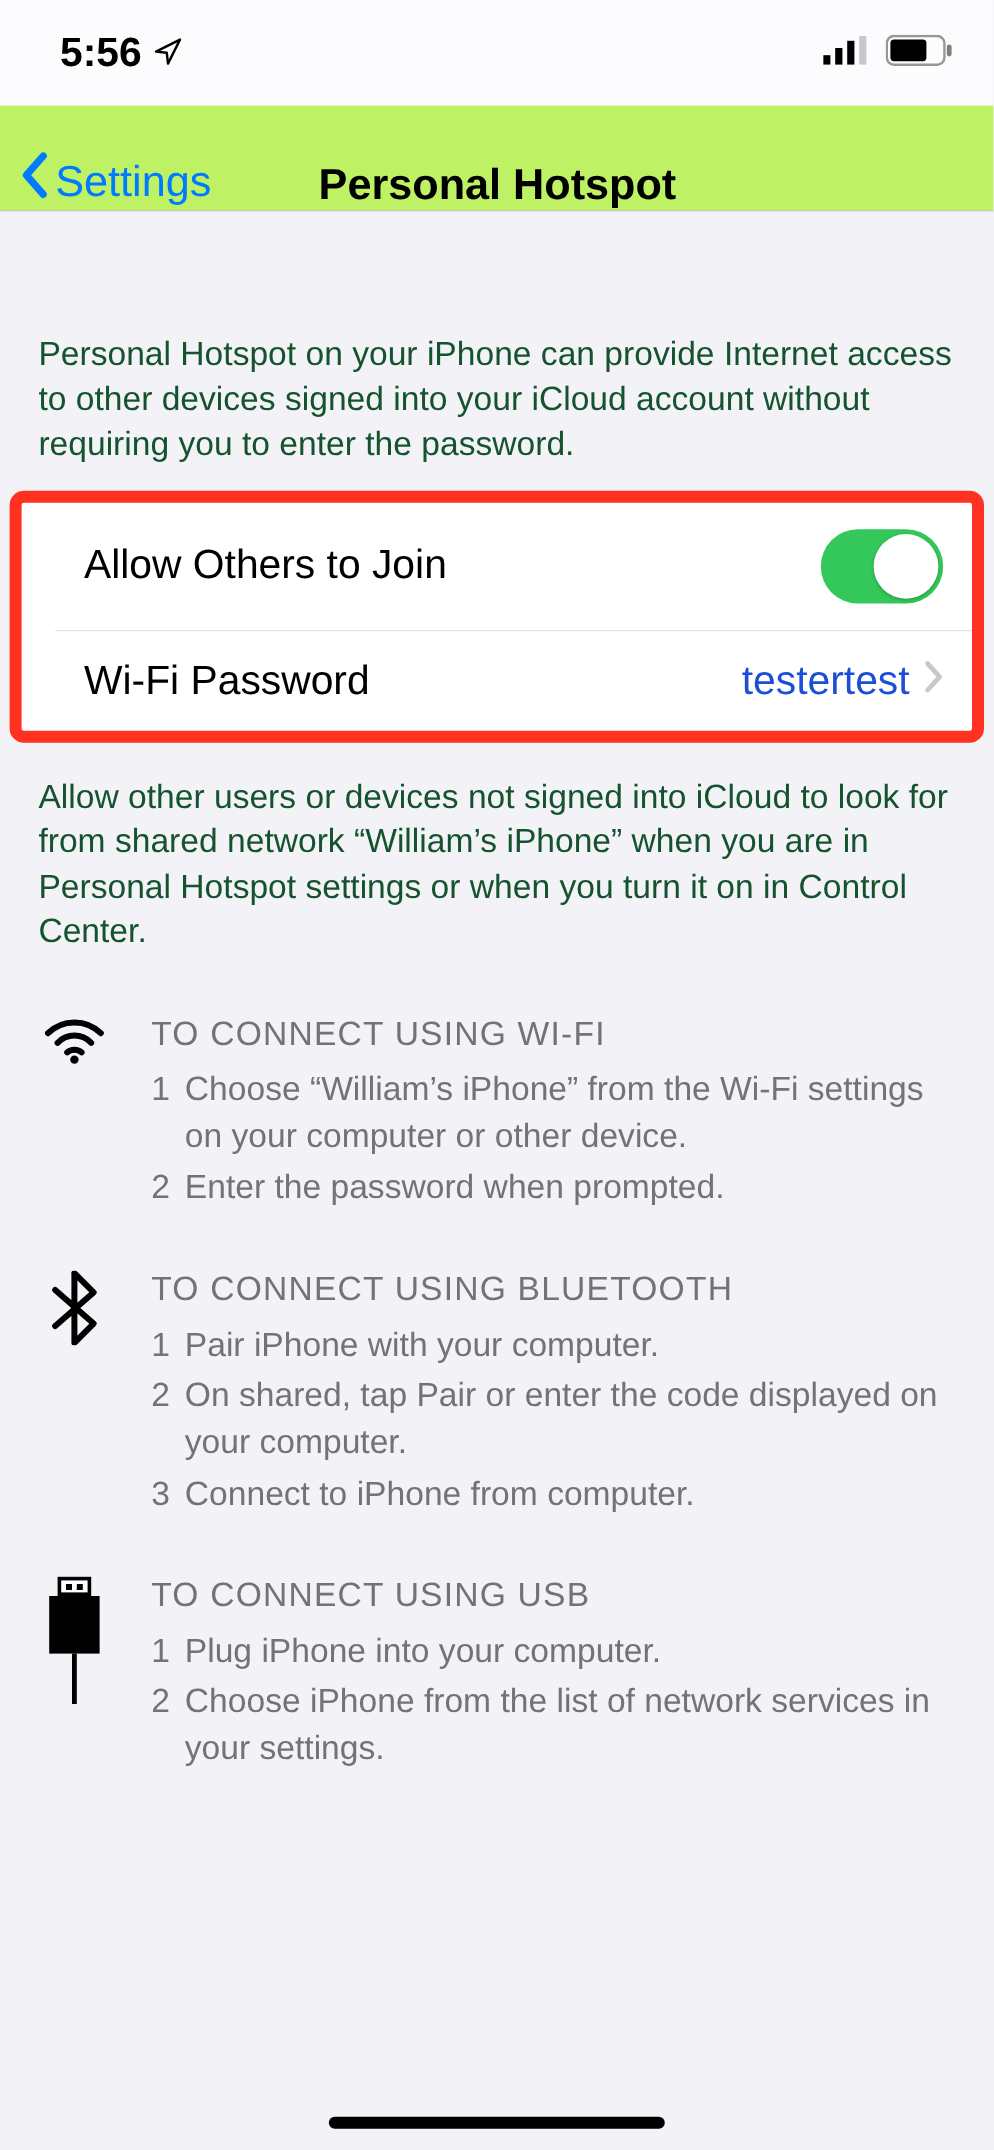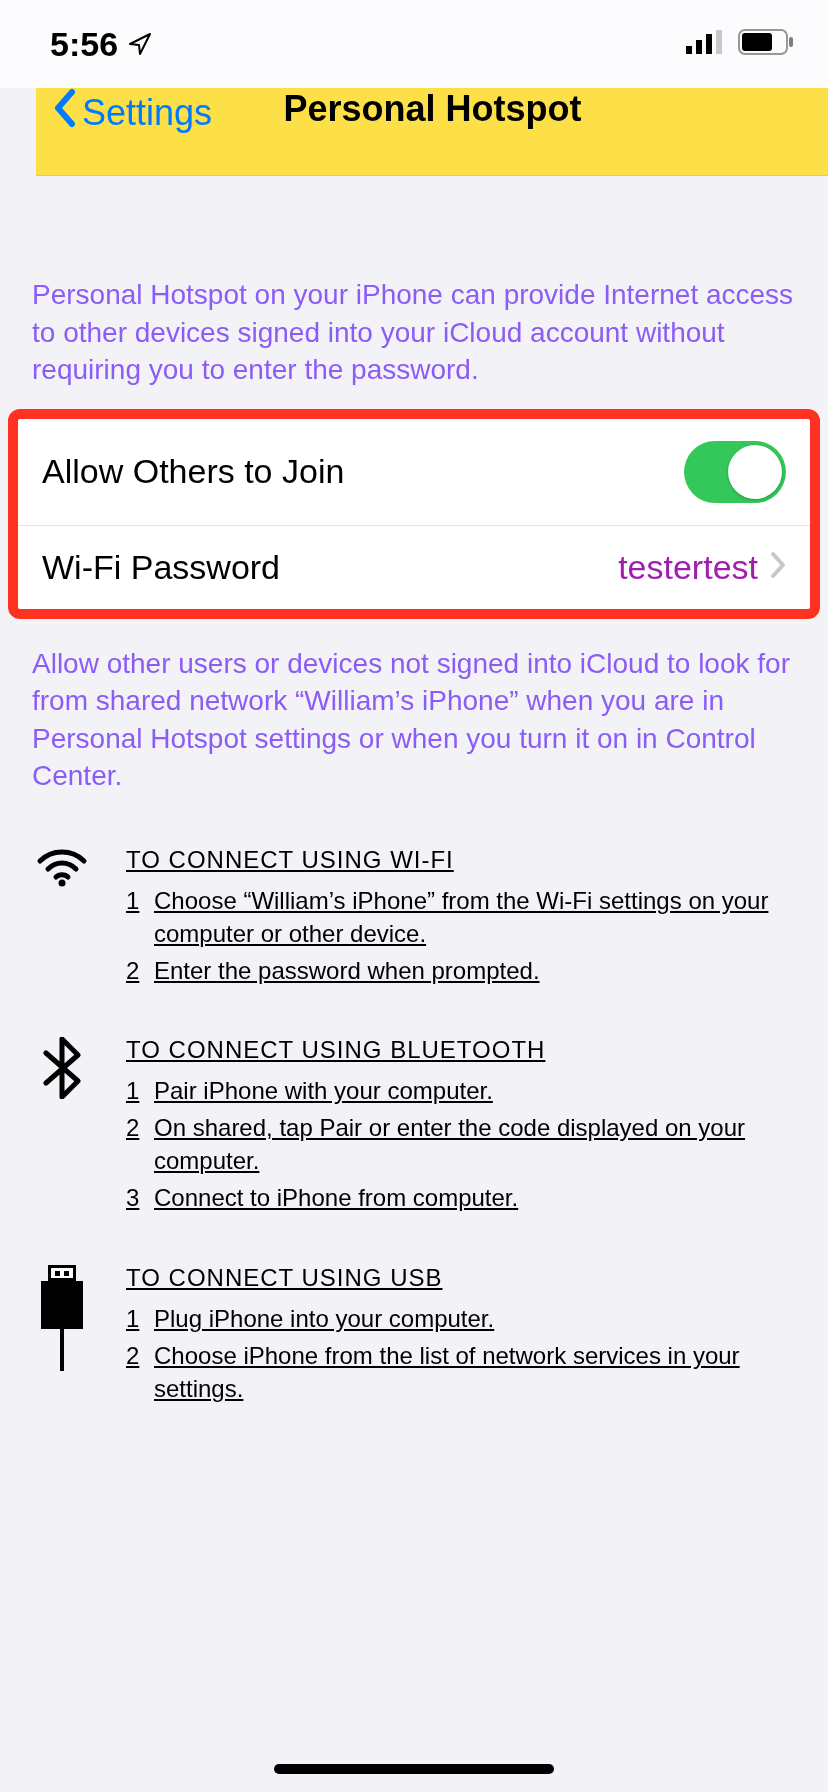--- a/index.html
+++ b/index.html
@@ -21,75 +21,75 @@
     justify-content: space-between;
     padding: 0 34px 0 50px;
     background: #fcfcfe;
   }
   .status-left { display:flex; align-items:flex-start; gap:10px; font-size:34px; font-weight:600; }
   .status-right { display:flex; align-items:center; gap:14px; }
 
   
   .nav-bar {
     height: 88px;
-    background: #fde047;
+    background: #bef264;
     border-bottom: 1px solid #c7c7cc;
     position: relative;
     display:flex;
-    align-items:flex-start;
-    margin-left:36px;
+    align-items:flex-end;
   }
   .nav-back {
     display:flex; align-items:center; gap:4px;
     color:#007aff; font-size:36px;
     padding-left:16px;
   }
   .nav-title {
     position:absolute; left:1px; right:0; text-align:center;
     font-size:36px; font-weight:600; pointer-events:none;
   }
 
   
   .section-desc {
     padding: 100px 32px 20px 32px;
-    color:#8b5cf6;
+    color:#14532d;
     font-size:28px;
     line-height:1.34;
   }
   .section-desc.after { padding-top: 26px; padding-bottom: 40px; }
 
   
   .highlight-box {
     border: 10px solid #ff3120;
     border-radius: 12px;
     margin: 0 8px;
     background:#fff;
   }
   .row {
     display:flex; align-items:center; justify-content:space-between;
     padding: 22px 24px;
     font-size:34px;
+    margin-left:28px;
   }
   .row + .row { border-top: 1px solid #e3e3e6; }
-  .row-right { display:flex; align-items:center; gap:12px; color:#a21caf; }
+  .row-right { display:flex; align-items:center; gap:12px; color:#1d4ed8; }
 
   
   .toggle {
     width:102px; height:62px; border-radius:31px; background:#34c759;
     position:relative;
   }
   .toggle .knob {
     position:absolute; top:4px; right:4px; width:54px; height:54px;
     border-radius:50%; background:#fff; box-shadow:0 1px 3px rgba(0,0,0,.25);
   }
 
   
   .instr {
     display:flex; gap:34px; padding: 8px 32px 34px 32px;
-    color:#000000; font-size:24px; line-height:1.38;text-decoration:underline;
+    color:#737373; font-size:28px; line-height:1.38;
   }
   .instr-icon { width:60px; flex:0 0 60px; display:flex; justify-content:center; padding-top:4px; }
   .instr-body { flex:1; }
   .instr-title { letter-spacing:1px; margin-bottom:8px; }
   .instr-steps { list-style:none; }
   .instr-steps li { display:flex; gap:10px; margin-bottom:4px; }
   .instr-steps li .num { min-width:18px; }
 
   
   .home-indicator {

